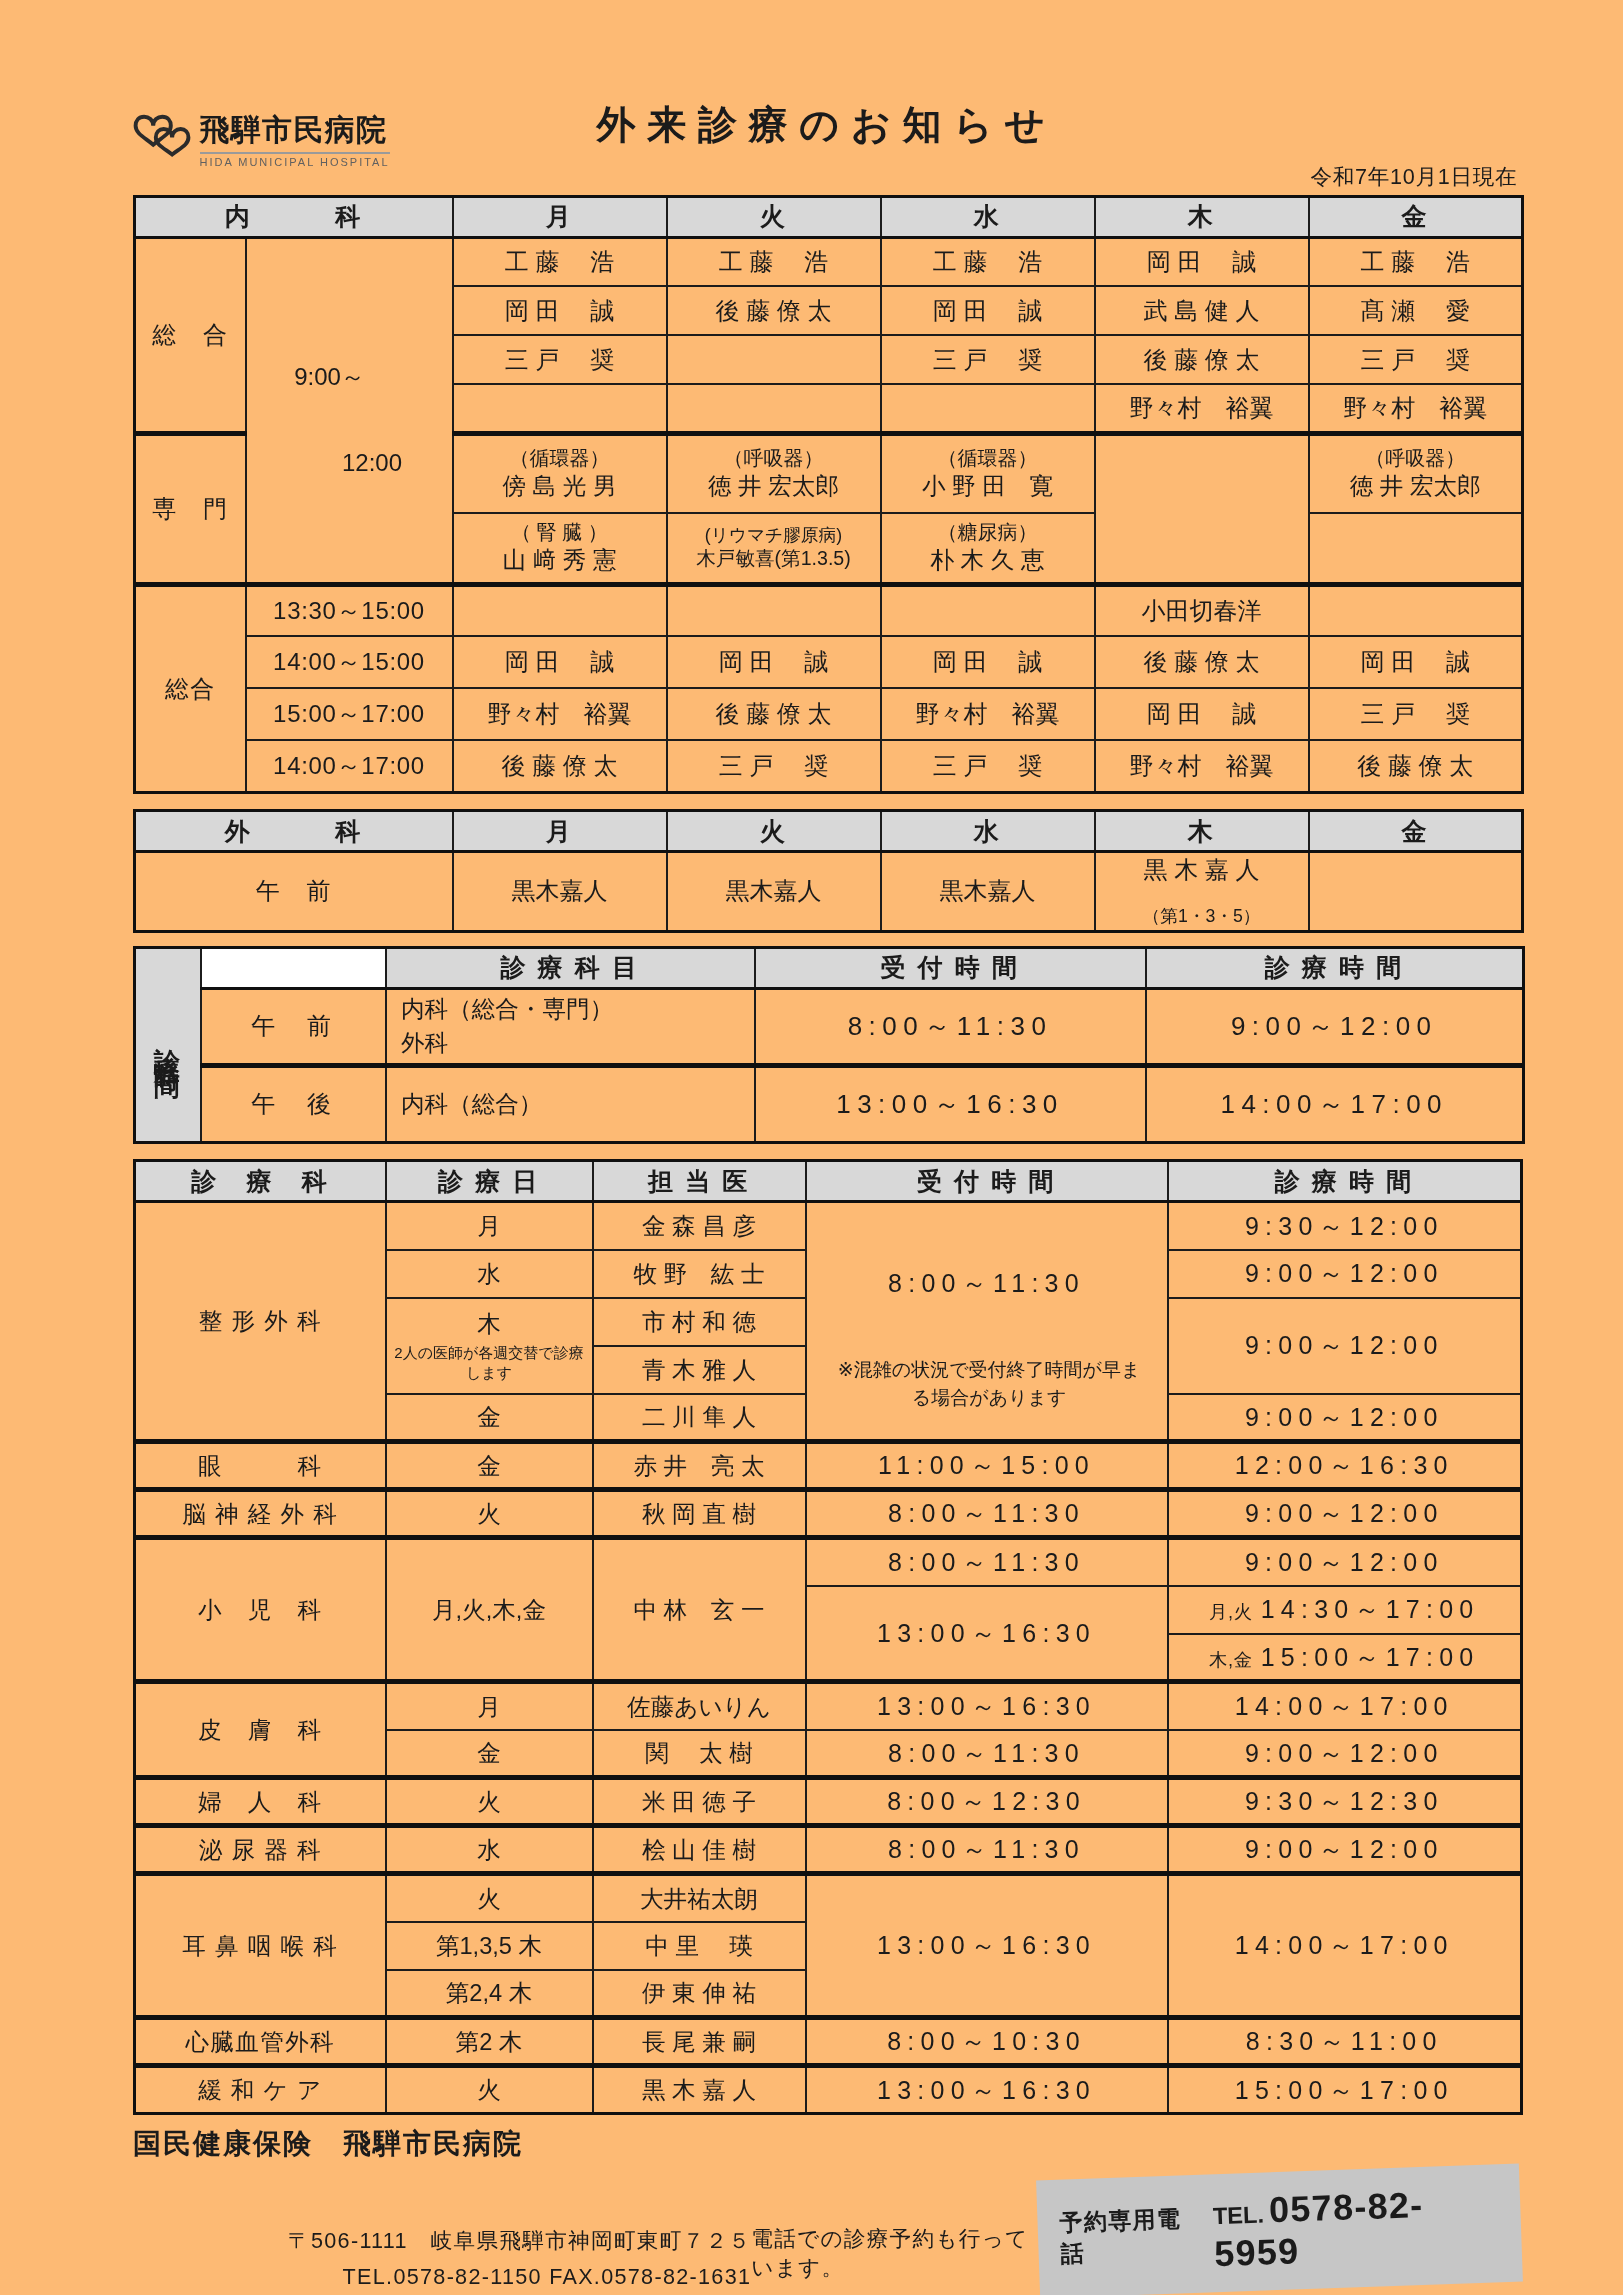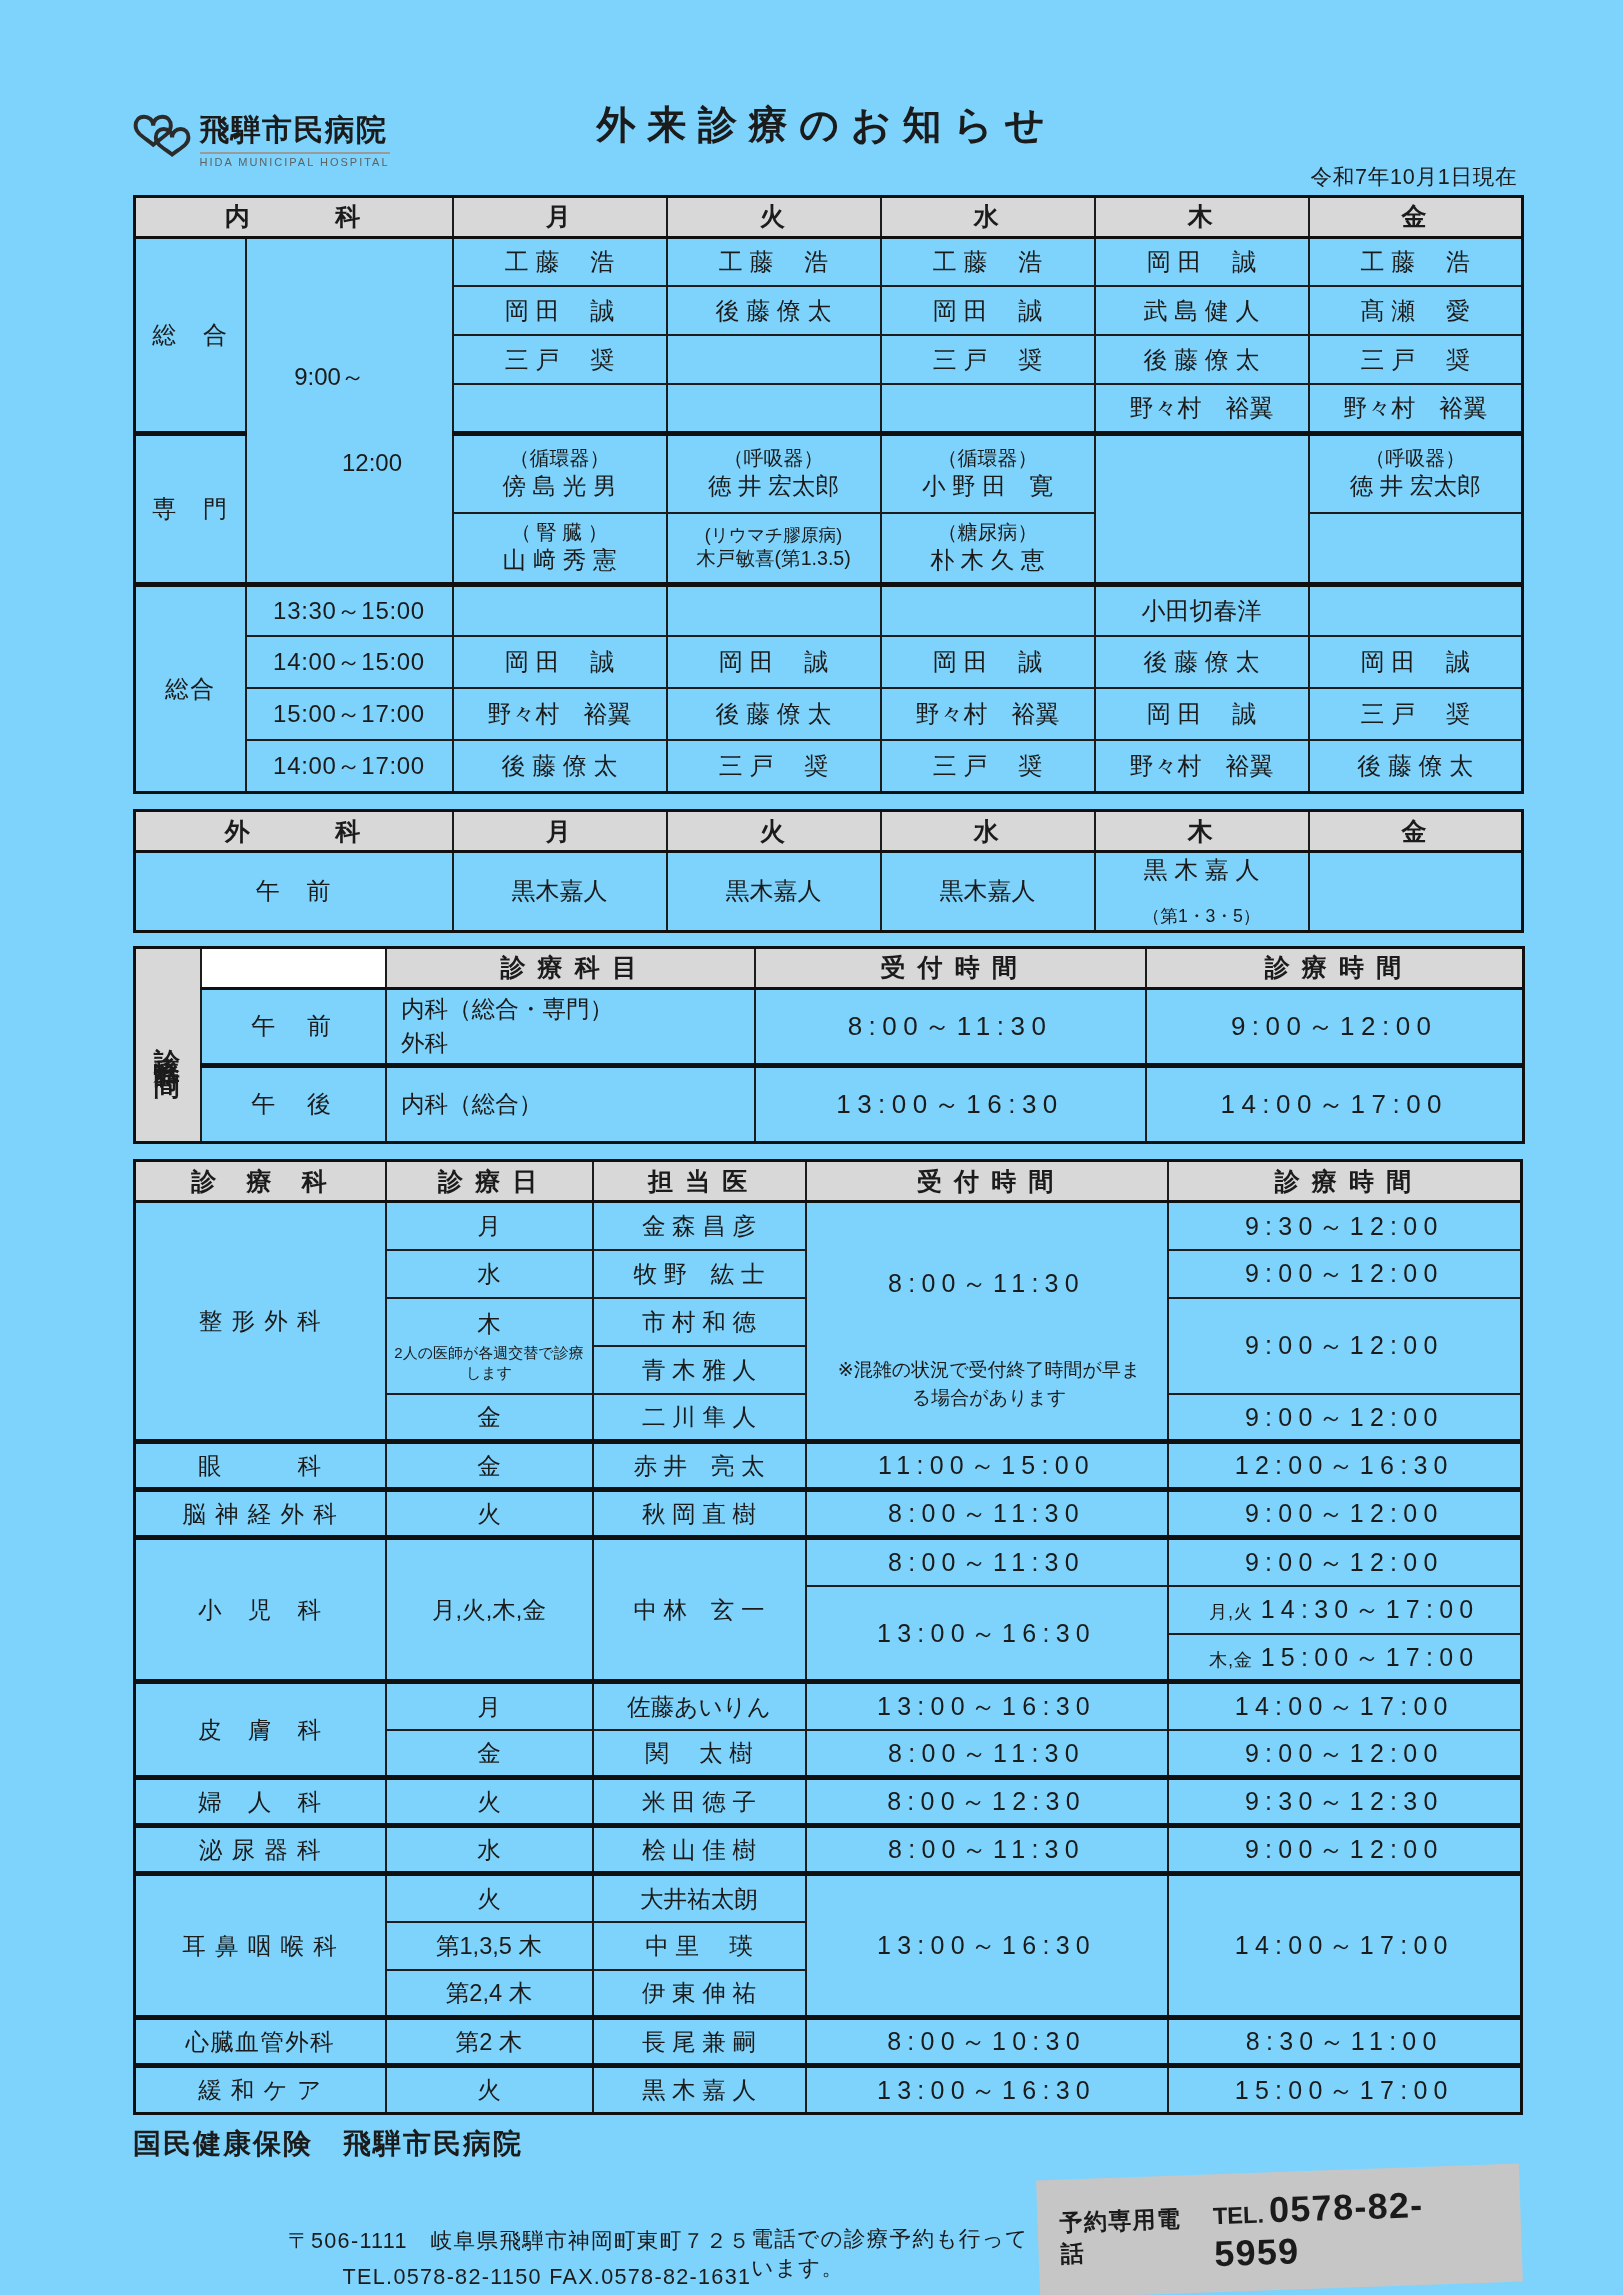--- a/index.html
+++ b/index.html
@@ -1,18 +1,18 @@
 <!DOCTYPE html>
 <html style="font-size:10.5px"><head>
 <meta charset="utf-8">
 <style>
   * { box-sizing: border-box; }
   html,body { margin:0; padding:0; background:#6f6f6f; }
   .page {
-    width:1623px; height:2295px; background:#7dd3fc; color:#1b1b1b;
+    width:1623px; height:2295px; background:#fdba74; color:#1b1b1b;
     font-family:"Liberation Sans","DejaVu Sans",sans-serif;
     padding:98px 103px 0 133px; position:relative; overflow:hidden;
   }
   
   .hdr { position:relative; height:90px; margin-bottom:6.5px; }
   .logo { position:absolute; left:0; top:11.8px; display:flex; align-items:flex-start; gap:6.5px; }
   .logo-txt .jp { font-size:30px; font-weight:bold; letter-spacing:1.3px; }
   .logo-txt .en { font-size:11px; letter-spacing:2px; color:#606060; margin-top:1.3px; border-top:2px solid #9a9a9a; padding-top:2px;}
   .title { position:absolute; left:50%; transform:translateX(-50%); top:0;
     font-family:"Liberation Serif","DejaVu Serif",serif; font-weight:600;

